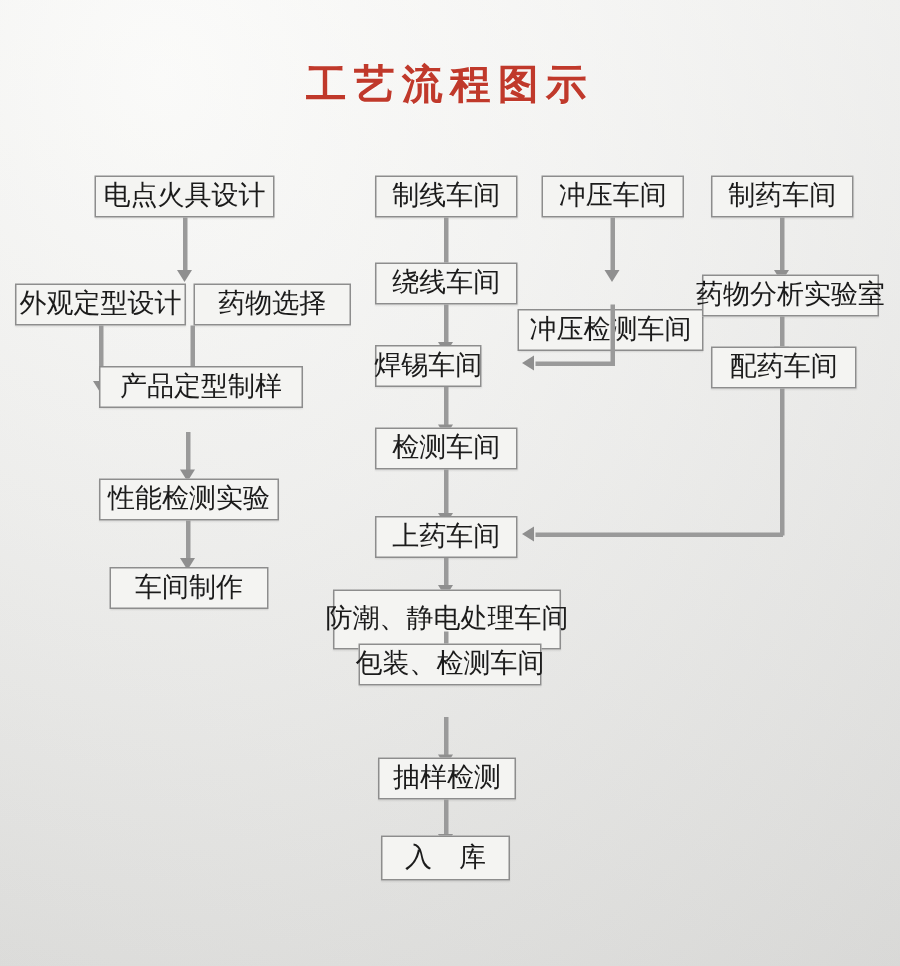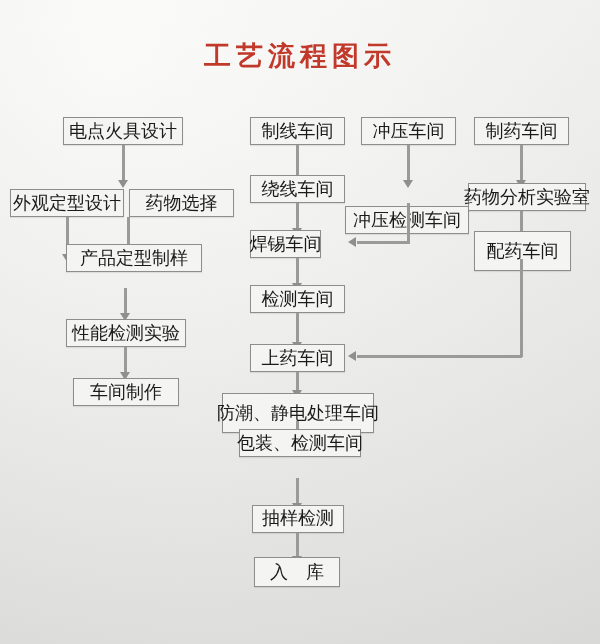--- a/index.html
+++ b/index.html
@@ -169,19 +169,19 @@
   <div class="node" style="left:474px; top:117px; width:95px; height:28px;">制药车间</div>
 
   <div class="conn v" style="left:520px; top:145px; height:38px;"></div>
   <div class="arrow down" style="left:516px; top:180px;"></div>
 
   <div class="node" style="left:468px; top:183px; width:118px; height:28px;">药物分析实验室</div>
 
   <div class="conn v" style="left:520px; top:211px; height:24px;"></div>
   <div class="arrow down" style="left:516px; top:231px;"></div>
 
-  <div class="node" style="left:474px; top:231px; width:97px; height:40px;">配药车间</div>
+  <div class="node" style="left:474px; top:231px; width:97px; height:28px;">配药车间</div>
 
   <div class="conn v" style="left:520px; top:259px; height:98px;"></div>
   <div class="conn h" style="left:357px; top:355px; width:165px;"></div>
   <div class="arrow left" style="left:348px; top:351px;"></div>
 
 </div>
 
 </body></html>

